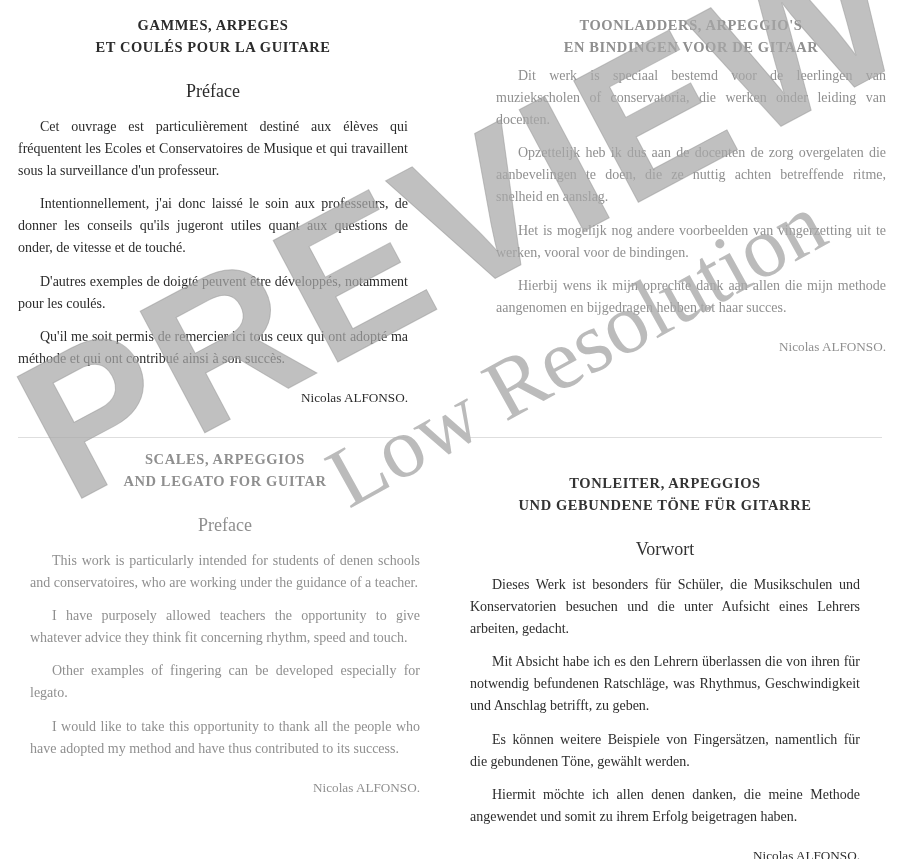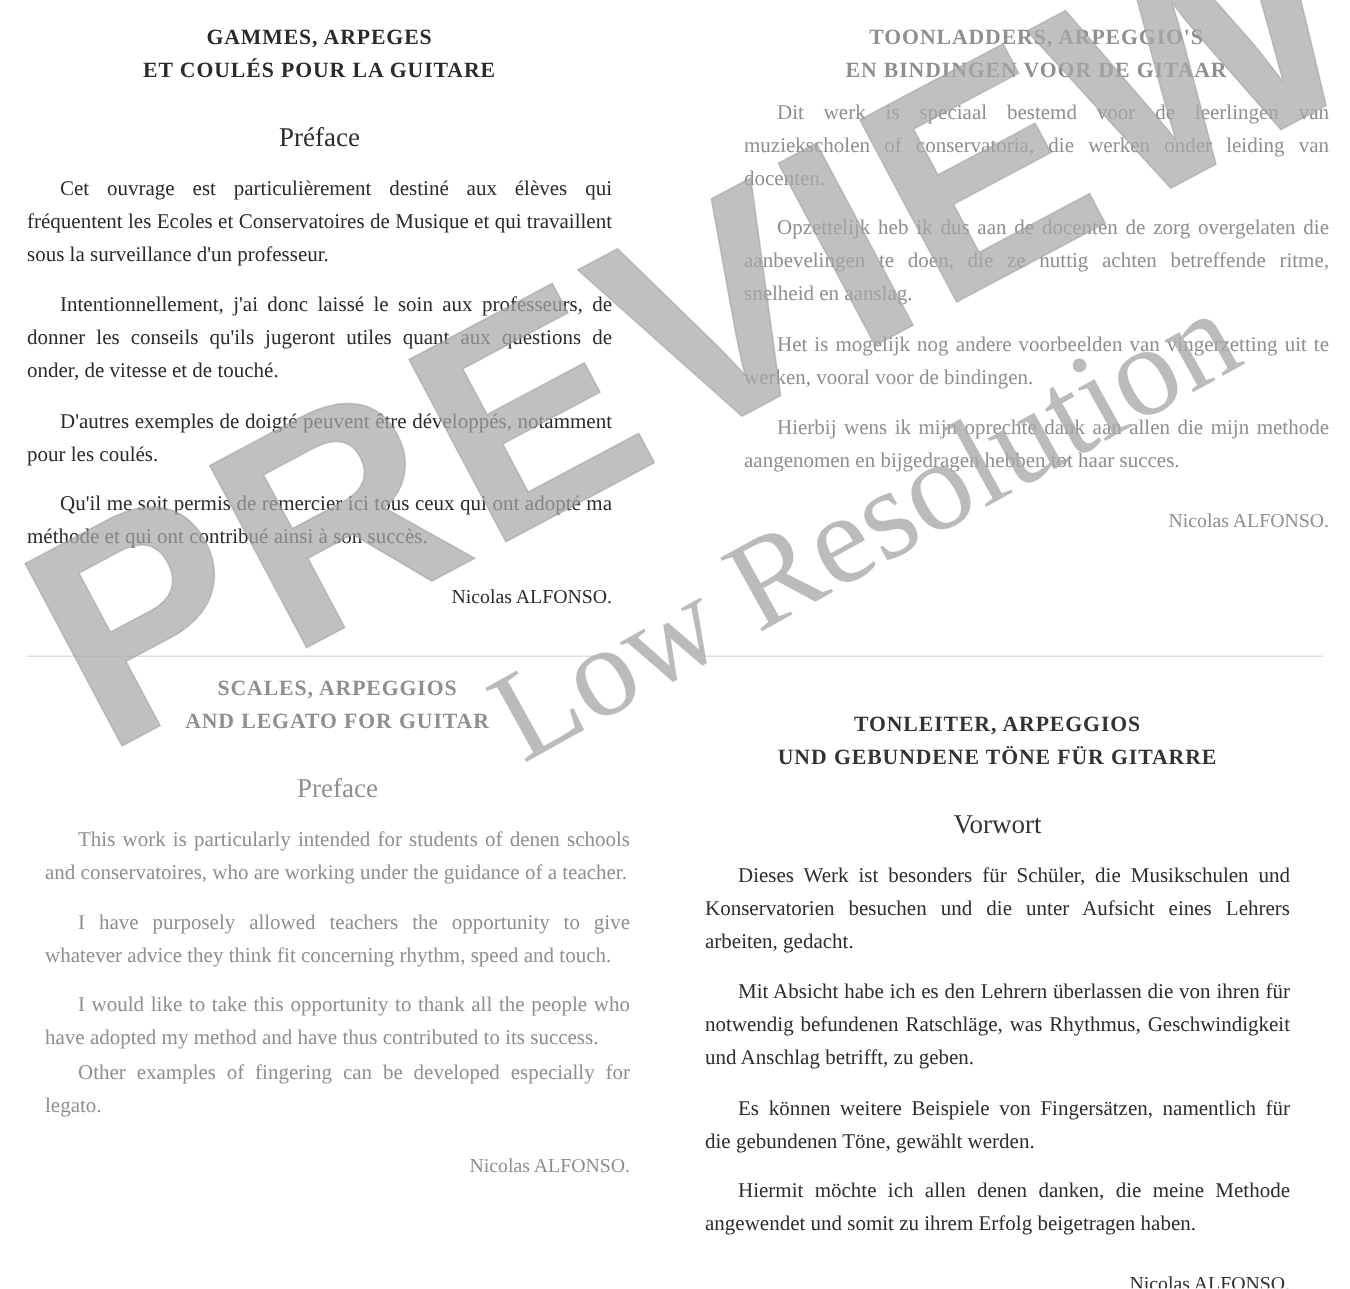--- a/index.html
+++ b/index.html
@@ -159,22 +159,22 @@
   <div class="rule h-right"></div>
 
   <div class="quad en">
     <h1 class="doc-title">
       <span>Scales, Arpeggios</span>
       <span class="line2">and Legato for Guitar</span>
     </h1>
     <div class="pref-head">Preface</div>
     <p class="para">This work is particularly intended for students of denen schools and conservatoires, who are working under the guidance of a teacher.</p>
     <p class="para">I have purposely allowed teachers the opportunity to give whatever advice they think fit concerning rhythm, speed and touch.</p>
+    <p class="para">Other examples of fingering can be developed especially for legato.</p>
     <p class="para last">I would like to take this opportunity to thank all the people who have adopted my method and have thus contributed to its success.</p>
-    <p class="para">Other examples of fingering can be developed especially for legato.</p>
     <div class="signature sig-ghost">Nicolas ALFONSO.</div>
   </div>
 
   <div class="quad de">
     <h1 class="doc-title">
       <span>Tonleiter, Arpeggios</span>
       <span class="line2">und gebundene Töne für Gitarre</span>
     </h1>
     <div class="pref-head">Vorwort</div>
     <p class="para">Dieses Werk ist besonders für Schüler, die Musikschulen und Konservatorien besuchen und die unter Aufsicht eines Lehrers arbeiten, gedacht.</p>

